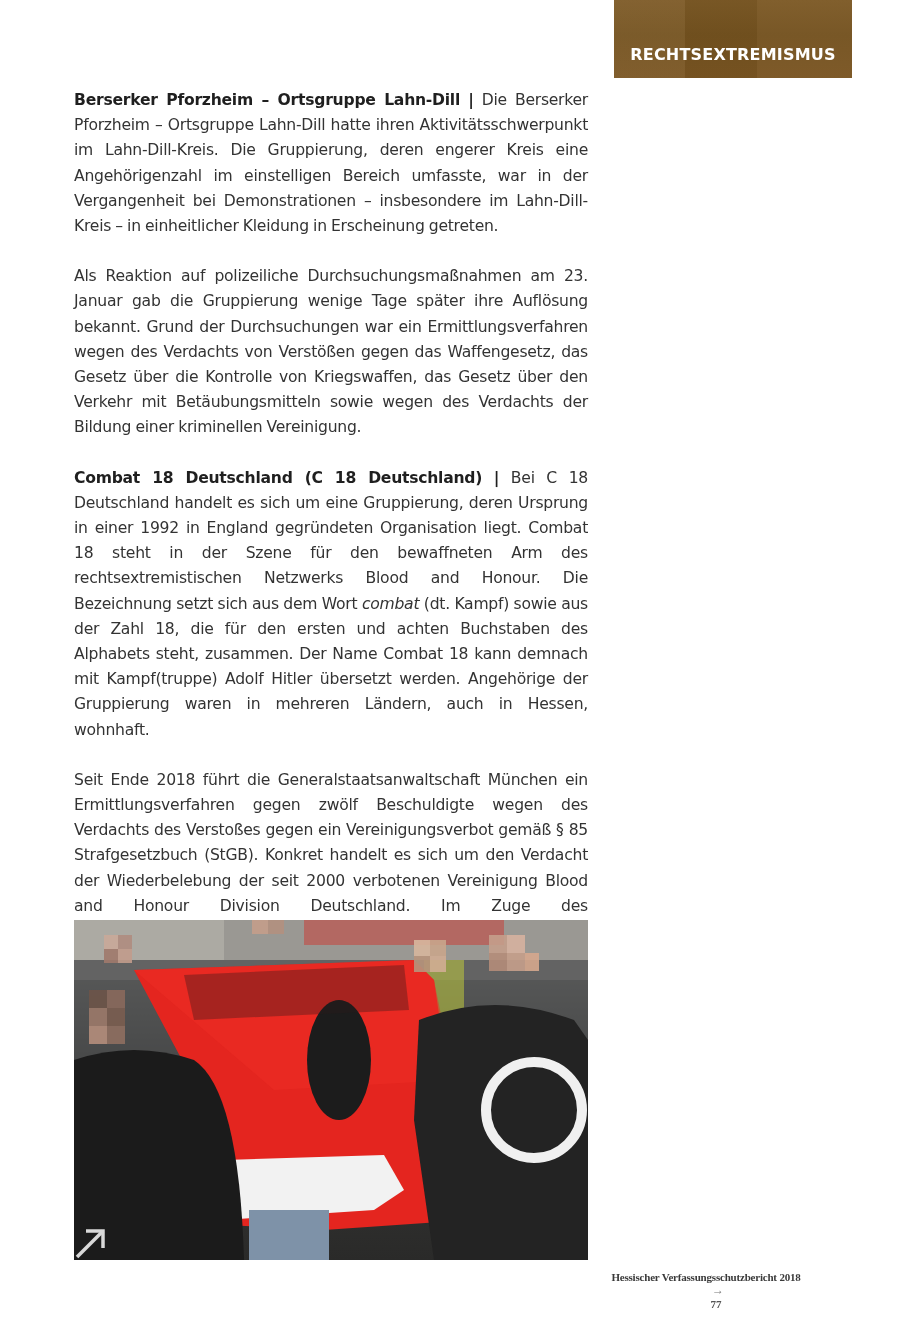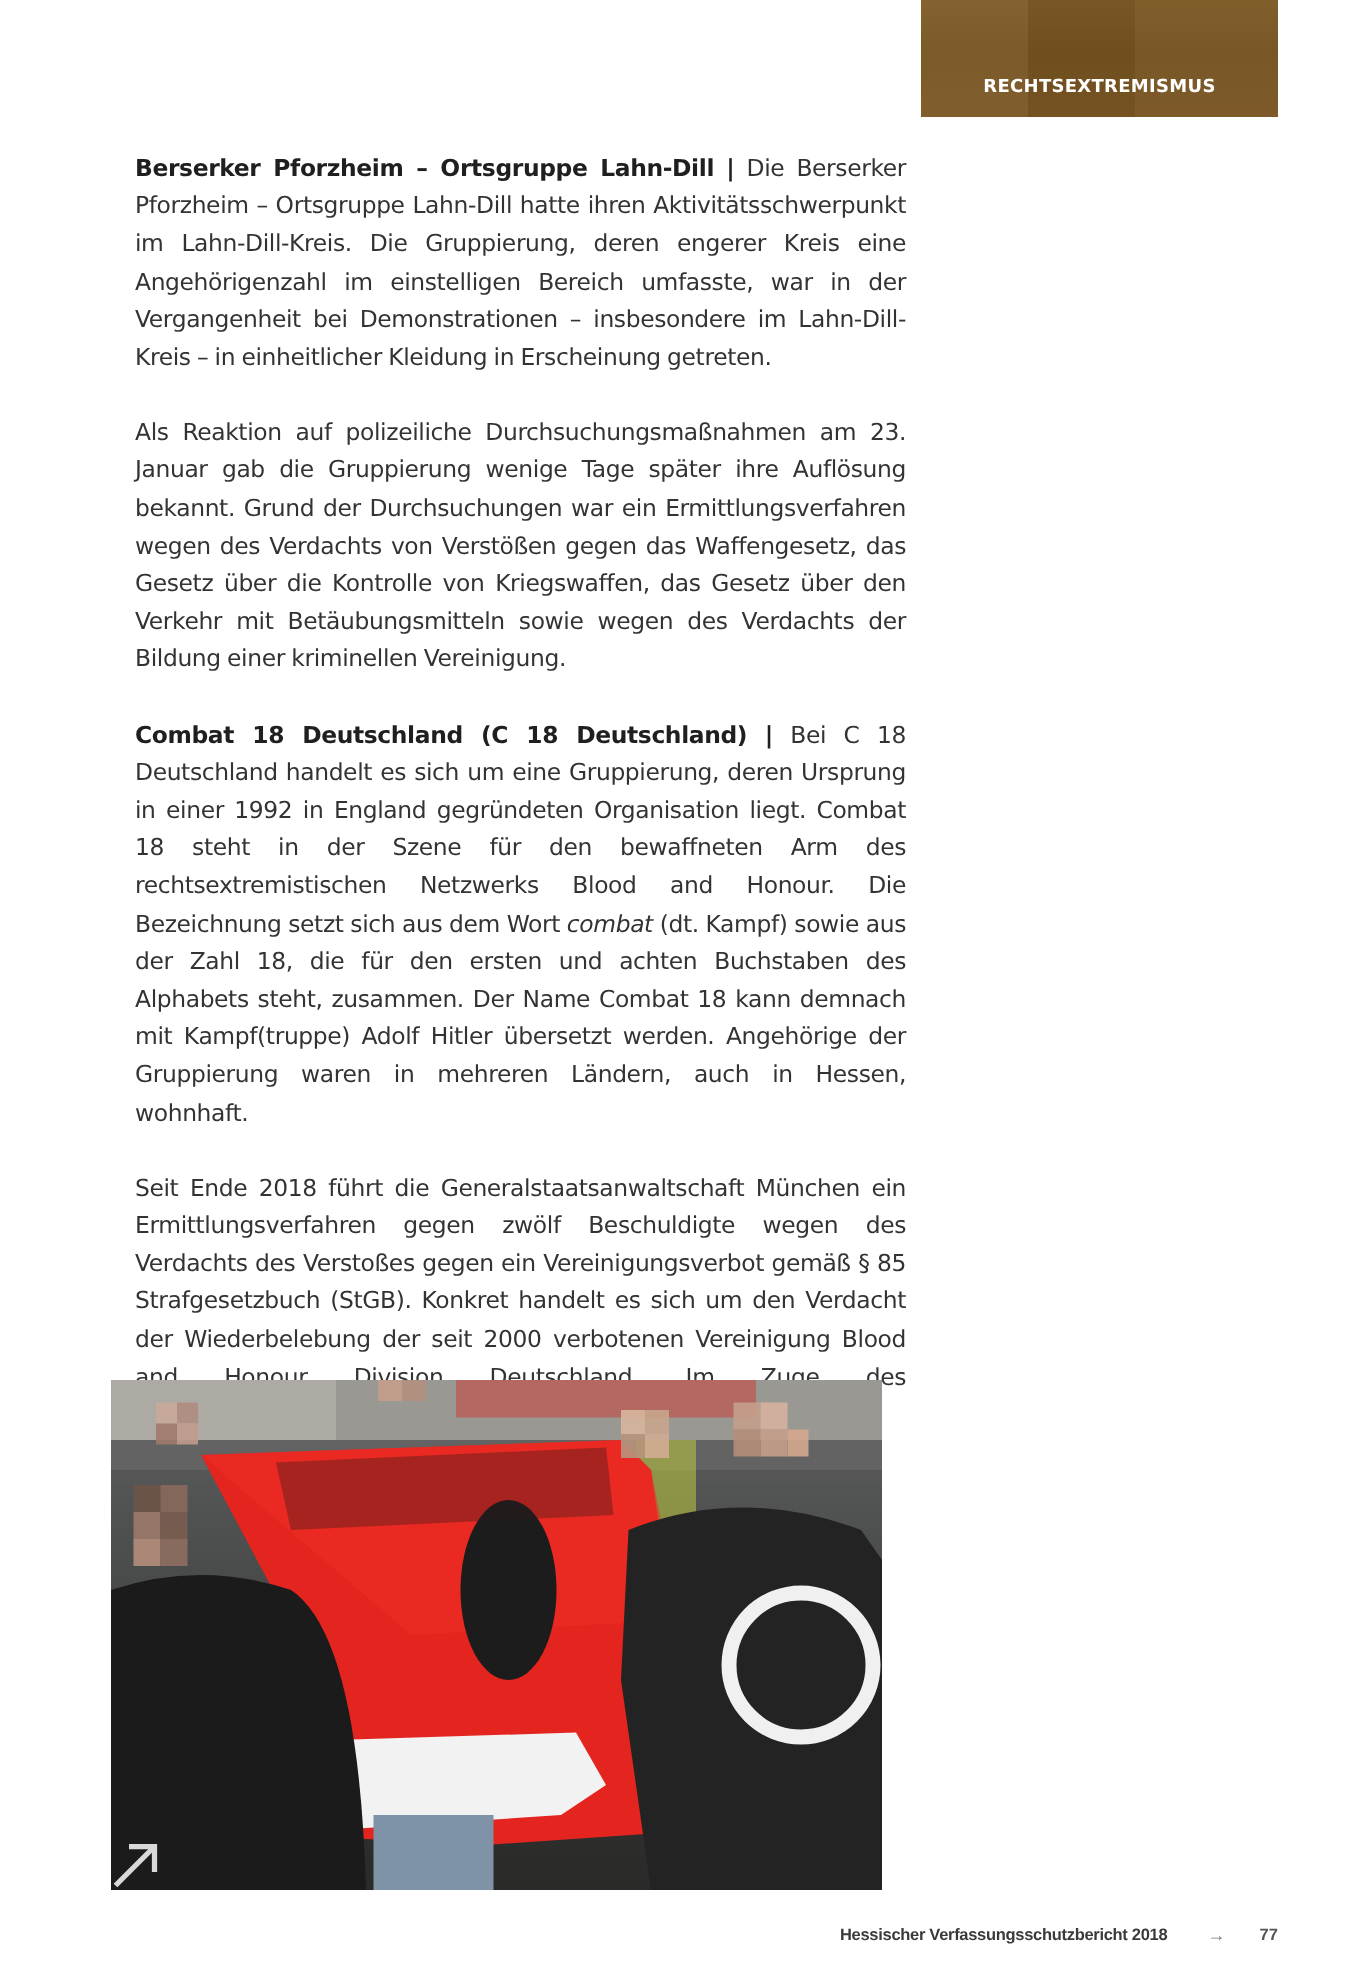--- a/index.html
+++ b/index.html
@@ -26,30 +26,29 @@
         linear-gradient(180deg, #7d5a26 0%, #74521f 45%, #7a5522 100%);
       display: flex;
       align-items: flex-end;
       justify-content: center;
       box-sizing: border-box;
       padding-bottom: 14px;
     }
     .section-tab span {
       color: #ffffff;
       font-weight: bold;
-      font-size: 12px;
+      font-size: 16px;
       letter-spacing: 0.2px;
       font-family: "DejaVu Sans", sans-serif;
     }
     .content {
       position: absolute;
       left: 74px;
-      top: 100px;
+      top: 88px;
       width: 514px;
-      margin-left: 16px;
     }
     .para {
       margin: 0 0 25px 0;
       font-size: 15.6px;
       line-height: 25.2px;
       text-align: justify;
       hyphens: manual;
       color: #333333;
       font-family: "DejaVu Sans", sans-serif;
       letter-spacing: -0.25px;
@@ -83,25 +82,26 @@
       height: 36px;
     }
 
     .footer {
       position: absolute;
       top: 1280px;
       left: 560px;
       width: 292px;
       height: 20px;
       display: flex;
-      justify-content: space-between;
+      justify-content: center;
       align-items: center;
       font-size: 11px;
       color: #3a3a3a;
-      font-family: Liberation Sans, sans-serif;
+      font-family: Liberation Serif, serif;
+      flex-direction: column;
     }
     .footer .title { font-weight: bold; letter-spacing: -0.2px; }
     .footer .arrow { margin-left: 24px; color: #7a7a7a; font-size: 12px; }
     .footer .page { margin-left: 20px; font-weight: bold; color: #555; }
   </style>
 </head>
 <body>
 
 <div class="section-tab">
   <span>RECHTSEXTREMISMUS</span>

